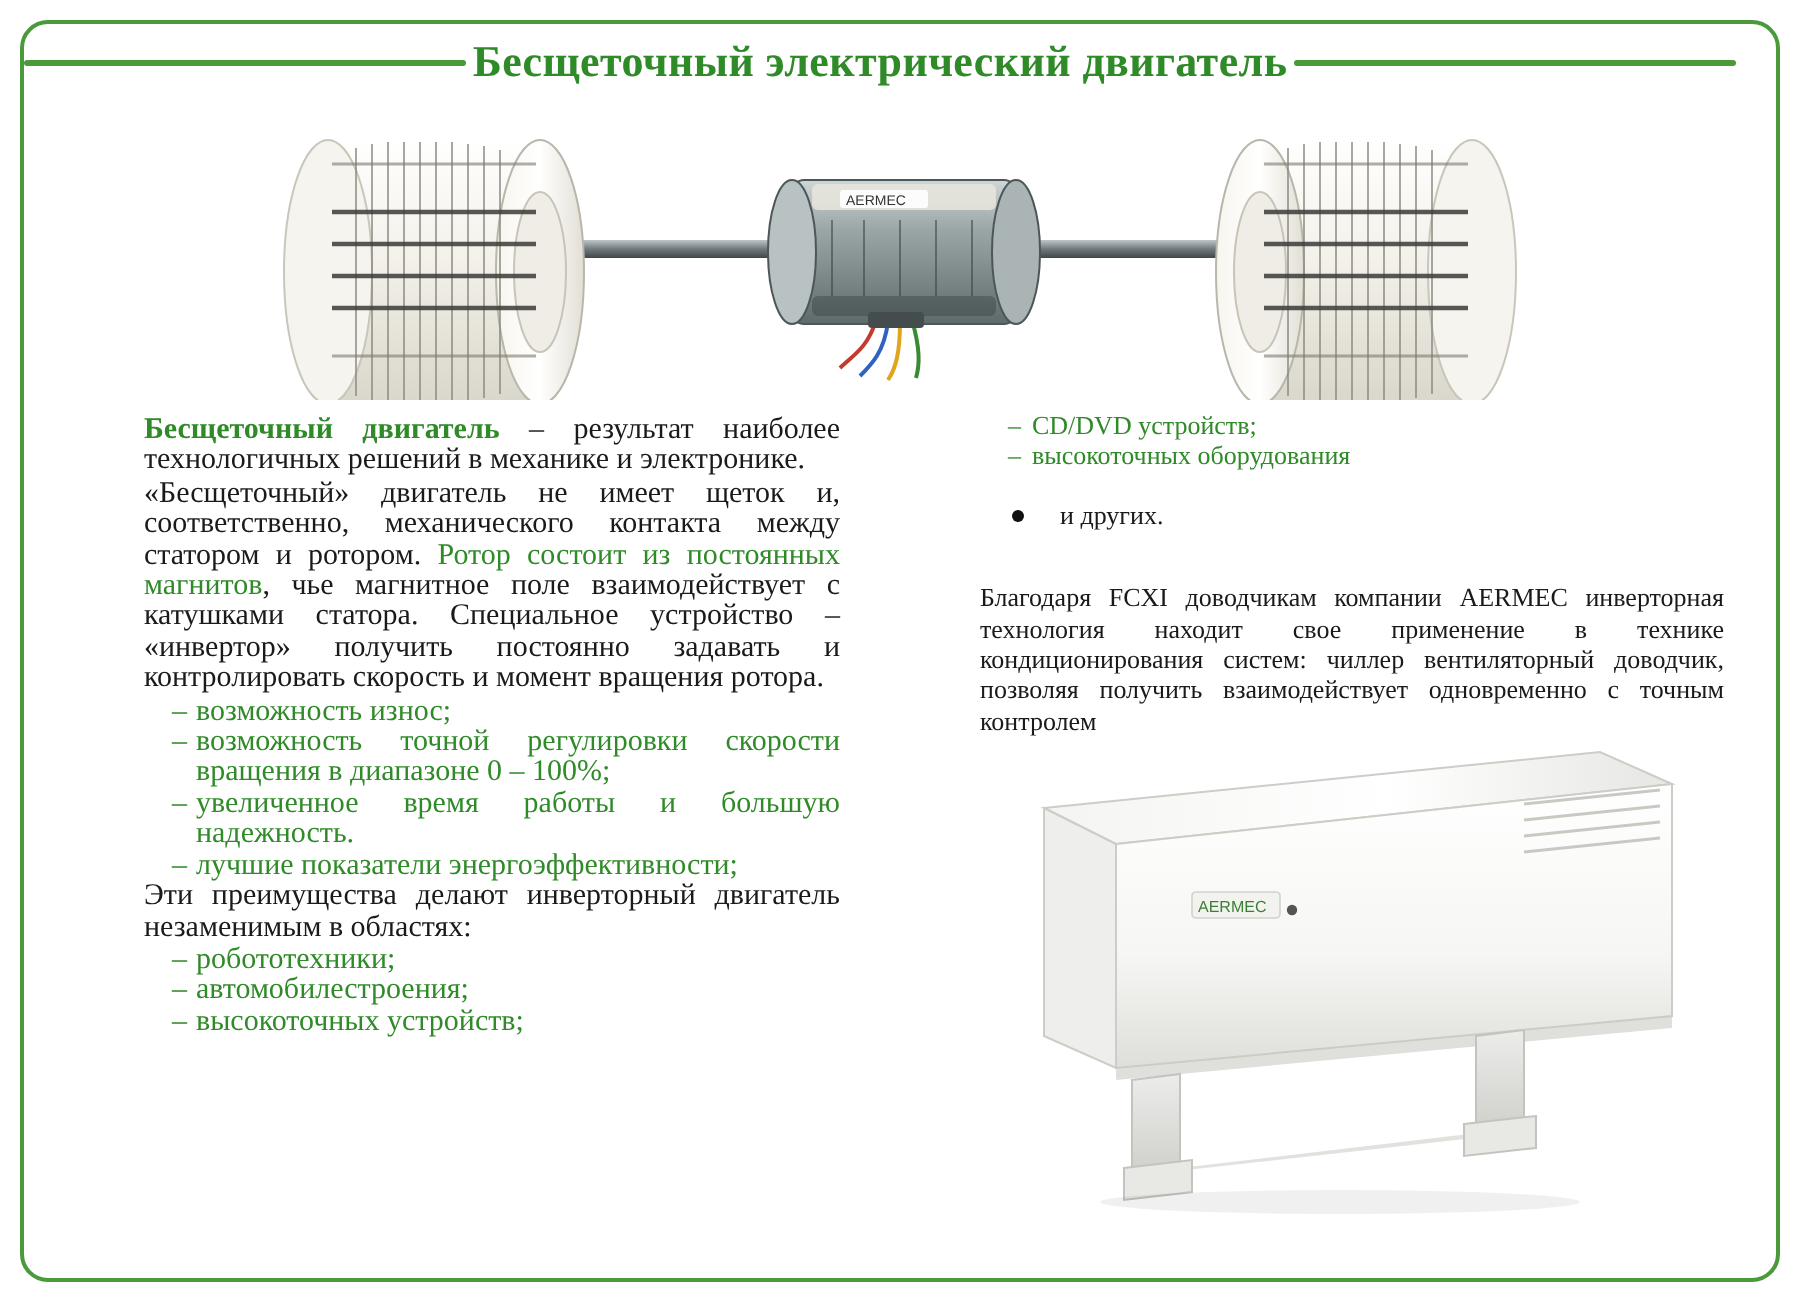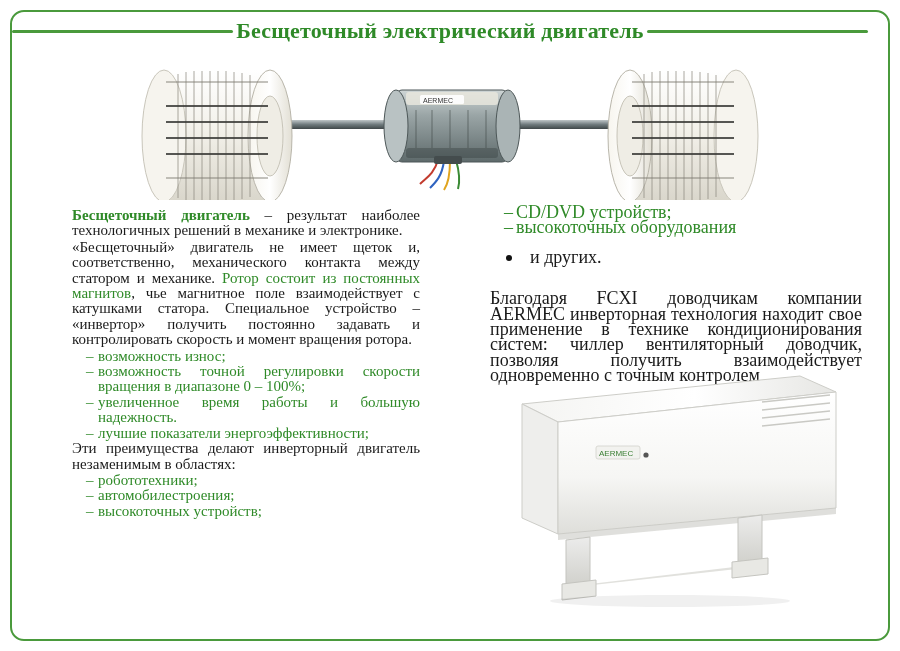--- a/index.html
+++ b/index.html
@@ -80,21 +80,21 @@
     line-height: 15.4px;
     color: #1a1a1a;
     text-align: justify;
   }
   .col-right {
     position: absolute;
     left: 490px;
     top: 205px;
     width: 372px;
     font-family: "Liberation Serif", serif;
-    font-size: 18px;
+    font-size: 13px;
     line-height: 15.4px;
     color: #1a1a1a;
     text-align: justify;
   }
   .lead {
     font-weight: bold;
     color: #2f8a28;
   }
   .green {
     color: #2f8a28;
@@ -265,21 +265,21 @@
         <path d="M324 109 C 322 124, 316 130, 310 136" stroke="#2f63c0" stroke-width="2" fill="none"></path>
         <path d="M330 109 C 330 124, 328 132, 324 138" stroke="#e0a41f" stroke-width="2" fill="none"></path>
         <path d="M336 108 C 340 122, 340 130, 338 137" stroke="#3a8a34" stroke-width="2" fill="none"></path>
         <rect x="314" y="104" width="28" height="8" rx="2" fill="#444c4d"></rect>
       </g>
     </svg>
   </div>
 
   <div class="col-left">
     <p><span class="lead">Бесщеточный двигатель</span><span> – результат наиболее технологичных решений в механике и электронике.</span></p>
-    <p><span>«Бесщеточный» двигатель не имеет щеток и, соответственно, механического контакта между статором и механике. </span><span class="green">Ротор состоит из постоянных магнитов</span><span>, чье магнитное поле взаимодействует с катушками статора. Специальное устройство – «инвертор» получить постоянно задавать и контролировать скорость и момент вращения ротора.</span></p>
+    <p><span>«Бесщеточный» двигатель не имеет щеток и, соответственно, механического контакта между статором и ротором. </span><span class="green">Ротор состоит из постоянных магнитов</span><span>, чье магнитное поле взаимодействует с катушками статора. Специальное устройство – «инвертор» получить постоянно задавать и контролировать скорость и момент вращения ротора.</span></p>
     <ul class="dash">
       <li>возможность износ;</li>
       <li>возможность точной регулировки скорости вращения в диапазоне 0 – 100%;</li>
       <li>увеличенное время работы и большую надежность.</li>
       <li>лучшие показатели энергоэффективности;</li>
     </ul>
     <p>Эти преимущества делают инверторный двигатель незаменимым в областях:</p>
     <ul class="dash">
       <li>робототехники;</li>
       <li>автомобилестроения;</li>

